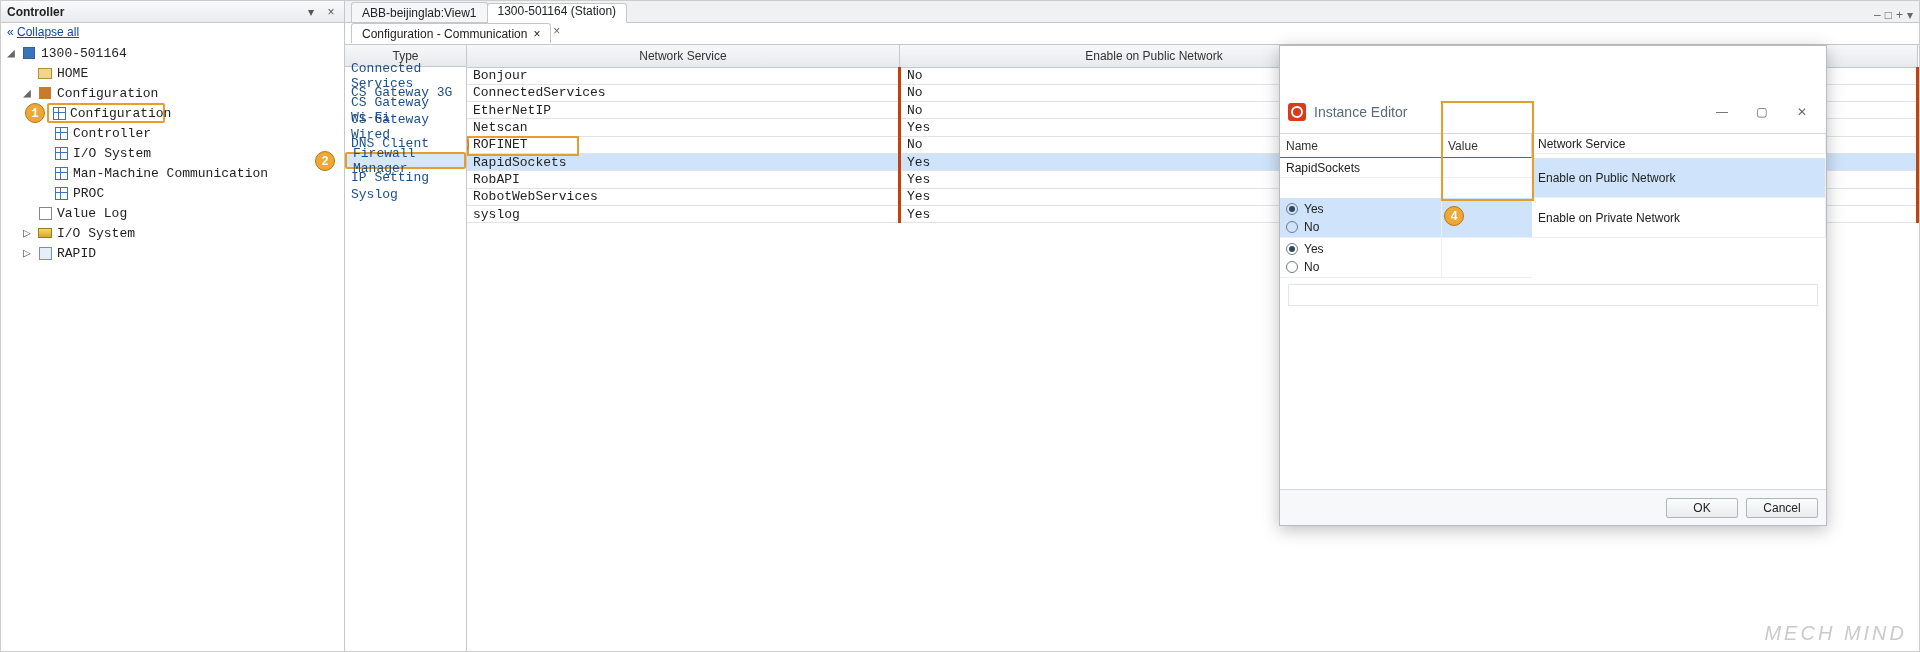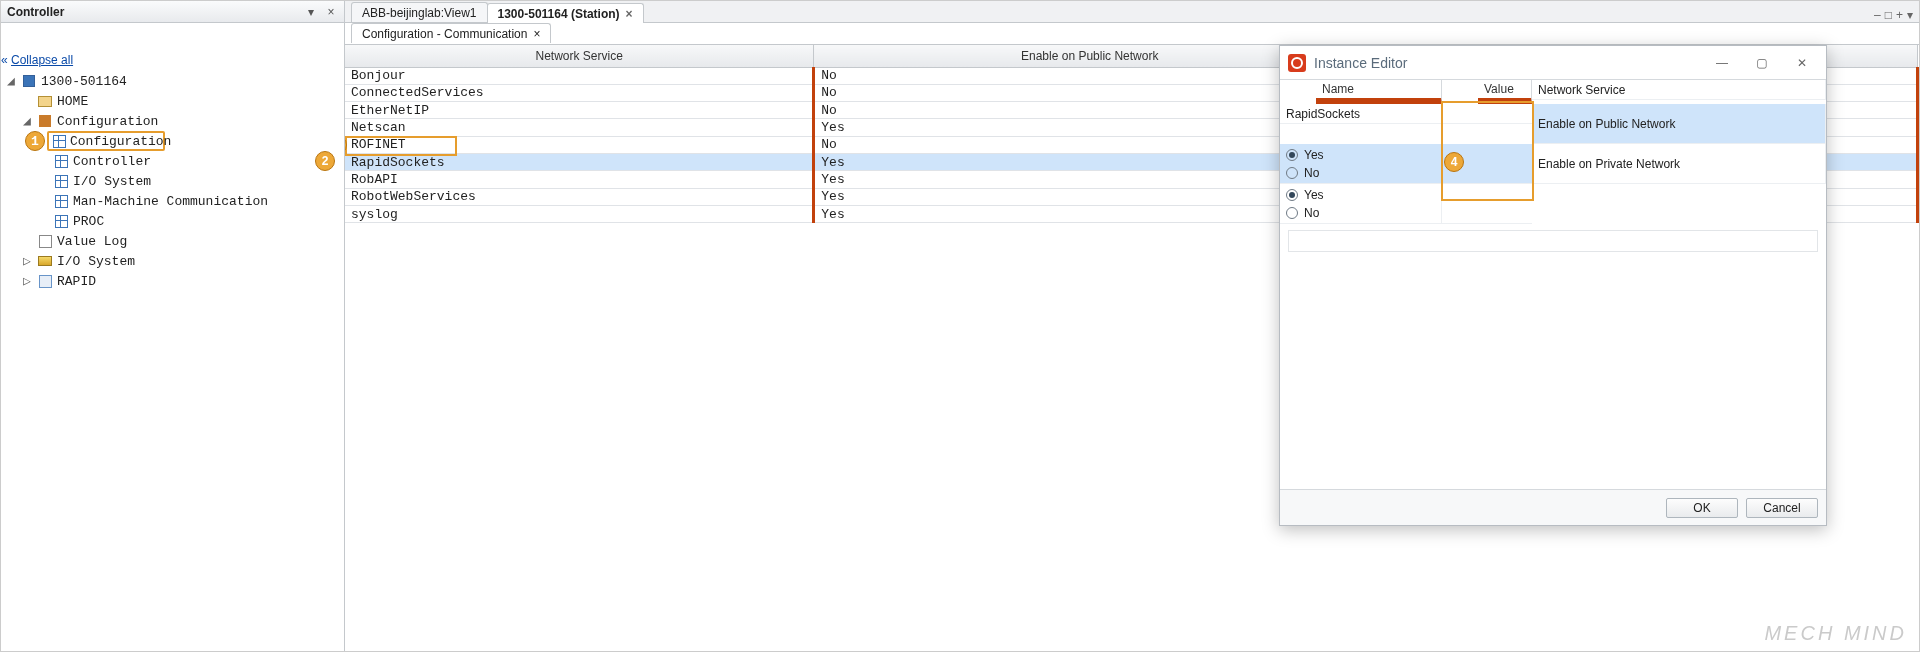--- a/index.html
+++ b/index.html
@@ -2,21 +2,21 @@
 <html><head>
 <meta charset="utf-8">
 <style>
   * { box-sizing: border-box; }
   html, body { margin:0; padding:0; font-family: "Segoe UI", Tahoma, Arial, sans-serif; font-size:12px; color:#222; background:#fff; }
   #root { position:relative; width:1920px; height:652px; display:flex; border:1px solid #ccc; }
   .left-pane { width:344px; border-right:1px solid #c4c8cc; display:flex; flex-direction:column; background:#fff; }
   .panel-hdr { height:22px; background:linear-gradient(#fafbfc,#e8eaed); border-bottom:1px solid #c4c8cc; display:flex; align-items:center; padding:0 6px; gap:6px; }
   .panel-hdr .title { font-weight:bold; flex:1; }
   .panel-hdr .ctl { width:14px; text-align:center; color:#555; cursor:pointer; }
-  .collapse-row { padding:2px 0;margin-top:28px; }
+  .collapse-row { padding:2px 6px; }
   .link { color:#0a4aa8; text-decoration:underline; cursor:pointer; }
   .cs-row { padding:2px 6px; text-decoration:underline; }
   .tree { flex:1; overflow:auto; padding:2px 0; font-family:Consolas,"Courier New",monospace; font-size:13px; }
   .node { display:flex; align-items:center; height:20px; gap:4px; padding-right:6px; cursor:pointer; }
   .node .tw { width:12px; text-align:center; color:#666; }
   .node .ico { width:16px; height:16px; display:flex; align-items:center; justify-content:center; }
   .i0 { padding-left:4px; } .i1 { padding-left:20px; } .i2 { padding-left:36px; }
   .hl-orange-box { border:2px solid #e69d2d; border-radius:2px; }
   .sel-blue { background:#d6e8f7; }
   .badge { position:absolute; width:20px; height:20px; border-radius:50%; background:#eda838; border:1px solid #b97510; color:#fff; font-weight:bold; display:flex; align-items:center; justify-content:center; z-index:5; }
@@ -27,48 +27,48 @@
   .ic-grid::before,.ic-grid::after { content:""; position:absolute; background:#3b74b8; }
   .ic-grid::before { left:4px; top:0; width:1px; height:100%; }
   .ic-grid::after { top:4px; left:0; height:1px; width:100%; }
   .ic-elog { background:#fff; border:1px solid #888; width:13px; height:13px; }
   .ic-io { width:14px; height:10px; background:linear-gradient(#f5d96a,#d8a72b); border:1px solid #9b7a20; }
   .ic-rapid { background:#e7eef7; border:1px solid #6894c8; width:13px; height:13px; }
 
   .right-pane { flex:1; display:flex; flex-direction:column; position:relative; min-width:0; }
   .tabs { height:22px; background:#f0f1f3; display:flex; align-items:flex-end; border-bottom:1px solid #c4c8cc; padding-left:6px; gap:0; }
   .tab { height:20px; padding:0 10px; display:flex; align-items:center; gap:6px; border:1px solid #c4c8cc; border-bottom:none; background:#f5f6f8; margin-right:-1px; border-top-left-radius:3px; border-top-right-radius:3px; cursor:pointer; }
-  .tab.active { background:#fff; font-weight:bold; position:relative; top:1px; }
+  .tab.active { background:#fff; font-weight:normal; position:relative; top:1px;flex-direction:column; }
   .tab .x { color:#666; cursor:pointer; }
   .tb-ctrl { margin-left:auto; display:flex; gap:4px; padding-right:6px; color:#666; }
   .subtabs { height:22px; display:flex; align-items:flex-start; border-bottom:1px solid #c4c8cc; padding-left:6px; background:#fff; }
   .subtab { height:20px; padding:0 10px; display:flex; align-items:center; gap:6px; background:#fff; border:1px solid #c4c8cc; border-bottom:none; border-top-left-radius:3px; border-top-right-radius:3px; }
 
   .content-area { flex:1; display:flex; border-top:none; min-height:0; }
   .type-col { width:122px; border-right:1px solid #c4c8cc; background:#fff; }
   .hdr-cell { height:22px; display:flex; align-items:center; justify-content:center; background:linear-gradient(#f7f8f9,#e7e9ec); border-bottom:1px solid #c4c8cc; color:#333; }
   .type-item { height:17px; display:flex; align-items:center; padding:0 6px; color:#1a4e8a; font-family:Consolas,"Courier New",monospace; font-size:13px; cursor:pointer; }
 
   .grid-wrap { flex:1; overflow:hidden; background:#fff; position:relative; }
   table.grid { border-collapse:collapse; width:100%; }
   table.grid th { height:22px; background:linear-gradient(#f7f8f9,#e7e9ec); border-bottom:1px solid #c4c8cc; border-right:1px solid #c4c8cc; font-weight:normal; color:#333; text-align:center; padding:0 6px; }
   table.grid td { height:17.3px; border-bottom:1px solid #e0e3e7; border-right:3px solid #c2410c; padding:0 6px; font-family:Consolas,"Courier New",monospace; font-size:13px; }
   table.grid tr.rowsel td { background:#cfe4fa; }
   table.grid th:nth-child(1),table.grid td:nth-child(1){ width:110px; }
   table.grid th:nth-child(2),table.grid td:nth-child(2){ width:172px; }
   table.grid th:nth-child(3),table.grid td:nth-child(3){ width:172px; }
 
   .editor { position:absolute; top:44px; left:934px; width:548px; height:481px; background:#fff; border:1px solid #b7bcc2; box-shadow:0 4px 16px rgba(0,0,0,.25); display:flex; flex-direction:column; }
-  .ed-title { height:34px; display:flex; align-items:center; gap:8px; padding:0 8px; border-bottom:1px solid #d5d9dd; }
+  .ed-title { height:44px; display:flex; align-items:center; gap:8px; padding:0 8px; border-bottom:1px solid #d5d9dd;margin-top:44px; }
   .ed-ico { width:18px; height:18px; background:#d83c1c; border-radius:3px; position:relative; }
   .ed-ico::after { content:""; position:absolute; inset:3px; border:2px solid #fff; border-radius:50%; }
   .ed-title .t { flex:1; color:#4a6; color:#5a6b7b; font-size:14px; }
   .win-btn { width:32px; text-align:center; color:#666; cursor:pointer; }
   .ed-grid { display:grid; grid-template-columns: 162px 90px 1fr; }
-  .ed-h { height:24px; display:flex; align-items:center; padding:0 6px; background:#fff; border-bottom:6px solid #c2410c; border-right:1px solid #d5d9dd; color:#333;margin-left:36px; }
+  .ed-h { height:24px; display:flex; align-items:center; padding:0 6px; background:#fff; border-bottom:1px solid #c2410c; border-right:1px solid #d5d9dd; color:#333; }
   .ed-h.last { border-right:none; }
   .ed-c { height:20px; display:flex; align-items:center; padding:0 6px; border-bottom:1px solid #eceff2; border-right:1px solid #eceff2; }
   .ed-c.last { border-right:none; }
   .ed-row-sel .ed-c { background:#cfe4fa; }
   .radio-stack { display:flex; flex-direction:column; height:40px; justify-content:center; gap:0; }
   .radio-line { display:flex; align-items:center; gap:6px; height:18px; }
   .r { width:12px; height:12px; border:1px solid #6f7a85; border-radius:50%; display:flex; align-items:center; justify-content:center; cursor:pointer; }
   .r.on::after { content:""; width:6px; height:6px; background:#33475a; border-radius:50%; }
   .val-box { display:flex; align-items:center; }
   .ed-foot { margin-top:auto; height:36px; display:flex; align-items:center; justify-content:flex-end; gap:8px; padding:0 8px; border-top:1px solid #d5d9dd; background:#f7f8f9; }
@@ -193,20 +193,33 @@
       </div>
     </div>
     <div class="subtabs">
       <div class="subtab">
           <span>Configuration - Communication</span>
           <span class="x">×</span>
         </div>
     </div>
 
     <div class="content-area">
+      <div class="type-col">
+        <div class="hdr-cell">Type</div>
+        <div id="type-items">
+            <div class="type-item">Connected Services</div>
+            <div class="type-item">CS Gateway 3G</div>
+            <div class="type-item">CS Gateway Wi-Fi</div>
+            <div class="type-item">CS Gateway Wired</div>
+            <div class="type-item">DNS Client</div>
+            <div class="type-item sel-blue hl-orange-box">Firewall Manager</div>
+            <div class="type-item">IP Setting</div>
+            <div class="type-item">Syslog</div>
+          </div>
+      </div>
       <div class="grid-wrap">
         <table class="grid">
           <thead>
               <tr>
             <th>Network Service</th>
             <th>Enable on Public Network</th>
             <th>Enable on Private Network</th>
           </tr>
             </thead>
           <tbody id="grid-body">

